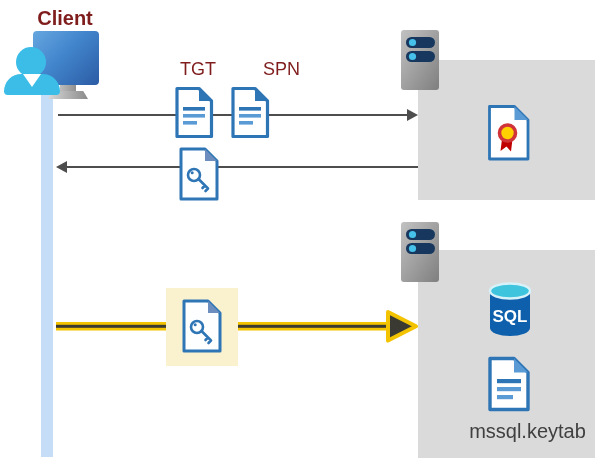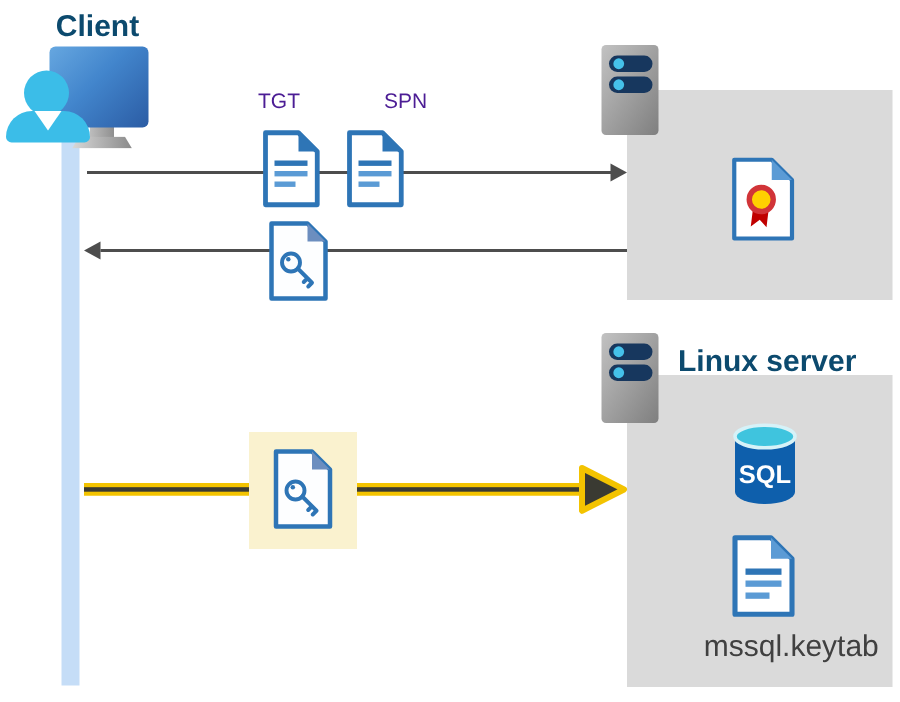--- a/index.html
+++ b/index.html
@@ -2,22 +2,22 @@
 <html><head>
 <meta charset="utf-8">
 <style>
   html,body{margin:0;padding:0;background:#fff;}
   .stage{
     position:relative;width:600px;height:468px;background:#ffffff;overflow:hidden;
     font-family:"Liberation Sans",sans-serif;color:#262626;
   }
   .abs{position:absolute;}
   
-  .node-title{font-weight:bold;font-size:20px;line-height:26px;color:#0c4a6e;}
-  .ticket-label{font-size:14px;color:#4c1d95;text-align:left;}
+  .node-title{font-weight:bold;font-size:20px;line-height:26px;color:#7f1d1d;}
+  .ticket-label{font-size:18px;color:#7f1d1d;text-align:right;}
   .file-label{font-size:20px;color:#404040;text-align:center;margin-left:21px;}
   
   .vbar{left:41px;top:93px;width:12px;height:364px;background:#C5DDF7;z-index:0;}
   
   .monitor{left:33px;top:31px;width:66px;height:54px;border-radius:4px;
     background:linear-gradient(135deg,#66A7E0 0%,#4285CC 45%,#2B5CA4 100%);z-index:2;}
   .stand-neck{left:60px;top:84px;width:16px;height:9px;
     background:linear-gradient(90deg,#BDBDBD,#8F8F8F);z-index:1;}
   .stand-base{left:48px;top:91px;width:40px;height:8px;
     background:linear-gradient(90deg,#D8D8D8,#8A8A8A);
@@ -133,21 +133,20 @@
           <stop offset="1" stop-color="#7F7F7F"></stop>
       </linearGradient>
     </defs>
     <rect x="3" y="1" width="38" height="60" rx="3" fill="url(#srvGradB)"></rect>
     <rect x="8" y="8" width="29" height="11" rx="5.5" fill="#17375E"></rect>
     <circle cx="14.5" cy="13.5" r="3.6" fill="#45C1EA"></circle>
     <rect x="8" y="22" width="29" height="11" rx="5.5" fill="#17375E"></rect>
     <circle cx="14.5" cy="27.5" r="3.6" fill="#45C1EA"></circle>
   </svg>
 
-  <div class="abs node-title title-linux">Linux server</div>
 
   <svg class="abs icon" style="left:487px;top:282px" width="46" height="58" viewBox="0 0 46 58">
     <path d="M3,9 V46 a20,8 0 0 0 40,0 V9 Z" fill="#0E5FAC"></path>
     <ellipse cx="23" cy="9" rx="20" ry="7.5" fill="#3FC4DE" stroke="#D6F2F8" stroke-width="2.4"></ellipse>
     <text x="23" y="40" font-size="17" font-weight="bold" fill="#ffffff" text-anchor="middle" font-family="Liberation Sans, sans-serif">SQL</text>
   </svg>
 
   <svg class="abs" style="left:56px;top:306px;z-index:1" width="364" height="40" viewBox="0 0 364 40">
     <rect x="0" y="16" width="338" height="8.5" fill="#F3C300"></rect>
     <rect x="0" y="18.8" width="338" height="3" fill="#3A3A32"></rect>

